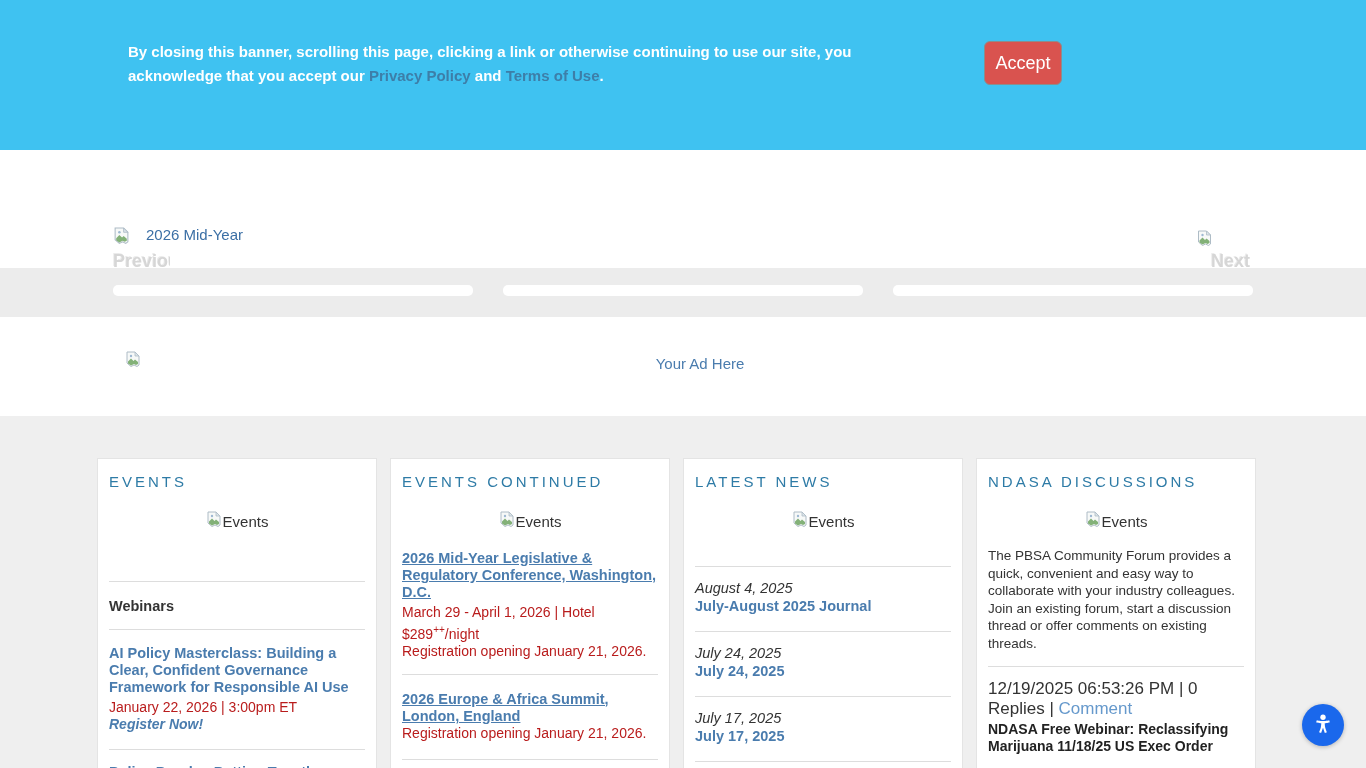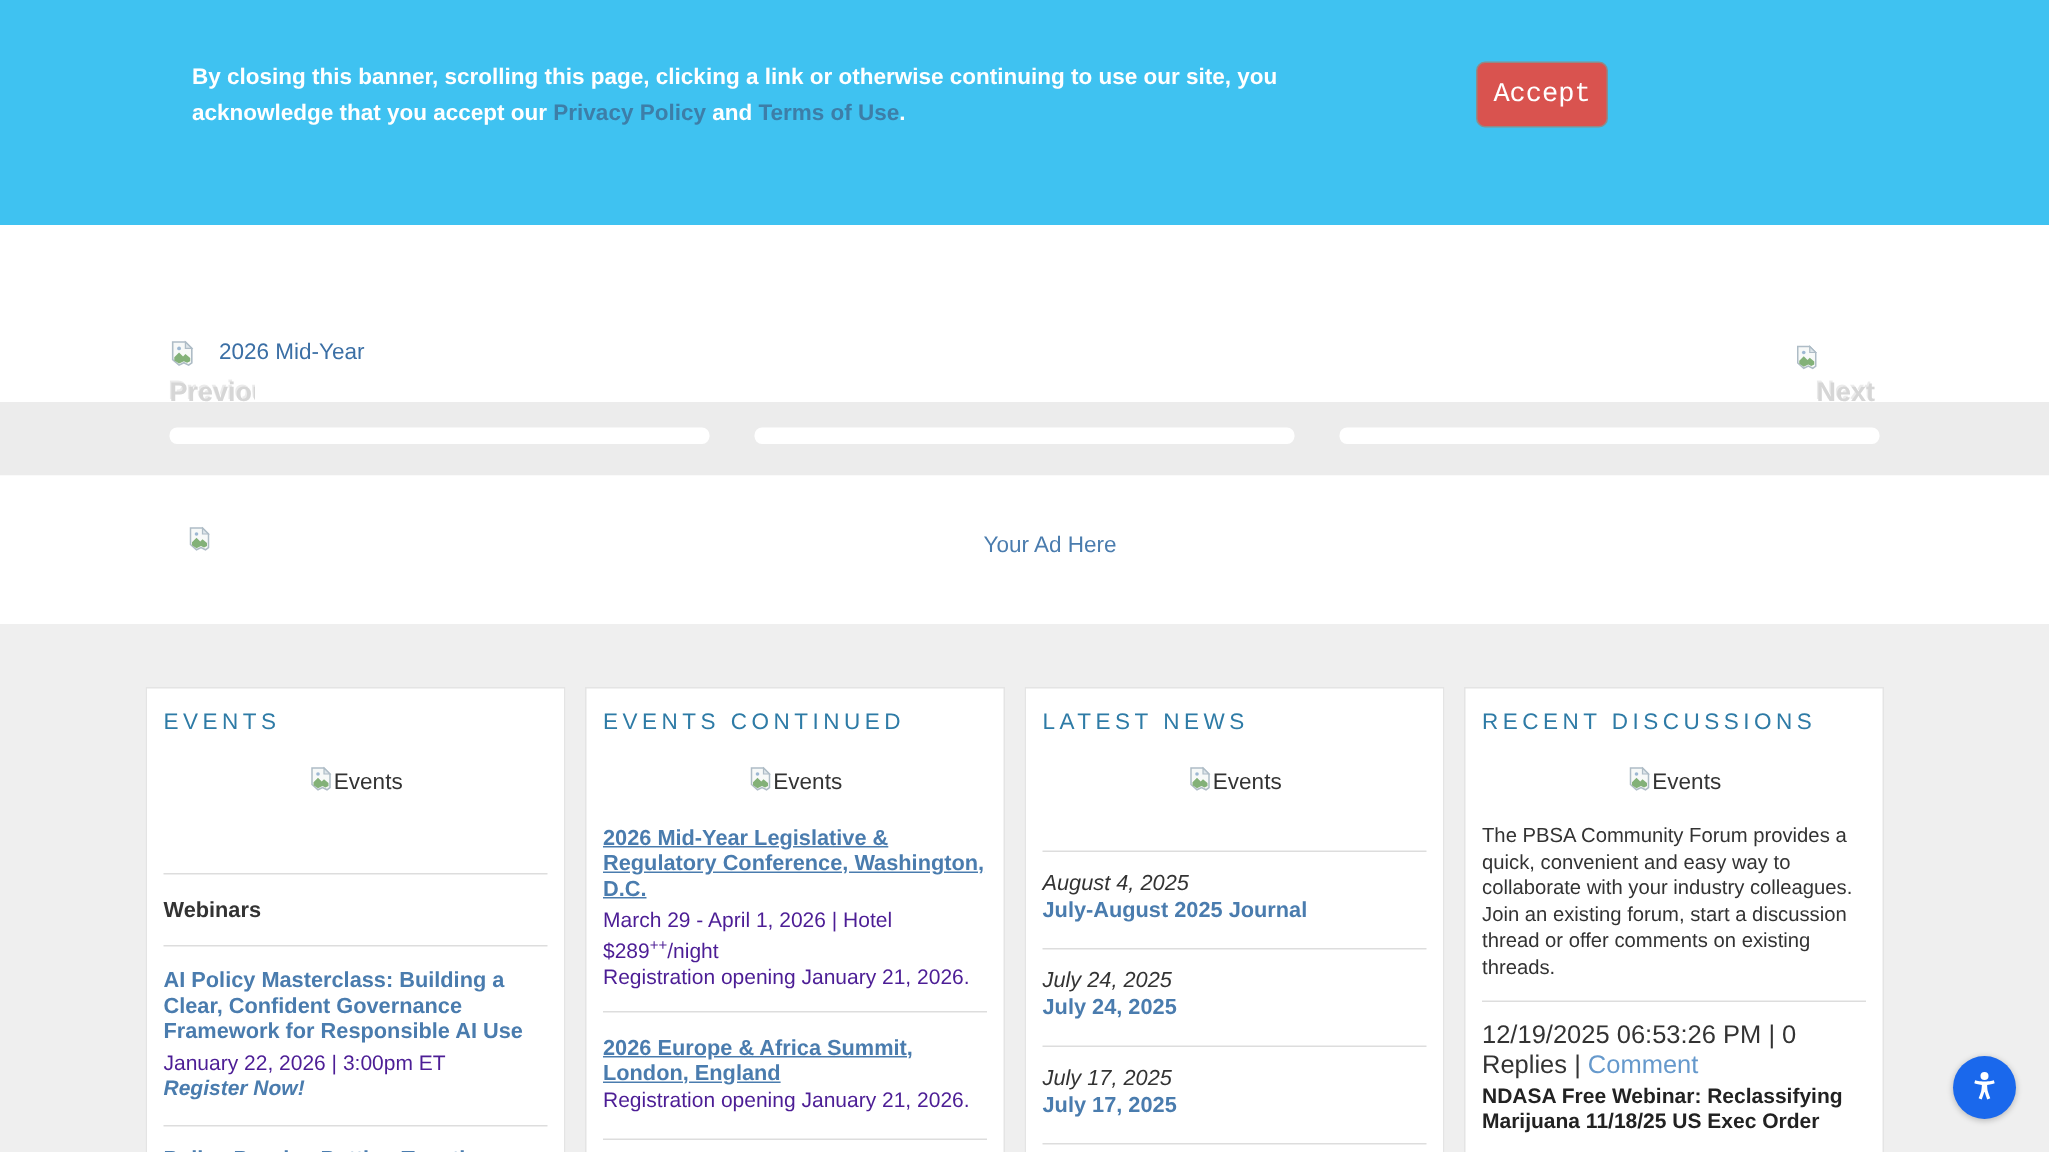--- a/index.html
+++ b/index.html
@@ -15,23 +15,23 @@
   .cookie-banner {
     position: absolute; left: 0; top: 0; width: 1366px; height: 150px;
     background: #3fc2f1;
   }
   .banner-text {
     position: absolute; left: 128px; top: 40px; width: 820px;
     color: #ffffff; font-weight: bold; font-size: 15px; line-height: 24px;
   }
   .banner-text a { color: #3d7ea8; font-weight: bold; }
   .accept-btn {
-    position: absolute; left: 984px; top: 41px; width: 88px; height: 44px;
+    position: absolute; left: 984px; top: 41px; width: 78px; height: 44px;
     background: #d9534f; border: 1px solid #8c8c8c; border-radius: 6px;
-    color: #ffffff; font-size: 18px; font-family: Liberation Mono, monospace;
+    color: #ffffff; font-size: 18px; font-family: Liberation Sans, sans-serif;
     cursor: pointer;
   }
 
   
   .carousel { position: absolute; left: 0; top: 150px; width: 1366px; height: 167px; background: #ffffff; }
   .slide-link {
     position: absolute; left: 113px; top: 76px;
     color: #3b6fa5; font-size: 15px; display: flex; align-items: flex-start; gap: 16px;
   }
   .carousel-ctrl {
@@ -76,21 +76,21 @@
     color: #2e7ba6; font-size: 15px; font-weight: 400;
     letter-spacing: 3px; margin: 2px 0 0 0;
   }
   .img-line {
     margin-top: 21px; text-align: center; font-size: 15px; color: #333333;
     display: flex; justify-content: center; align-items: center; gap: 1px;
   }
   .divider { border: none; border-top: 1px solid #dddddd; margin: 0; }
   .blk-link { color: #4a7cae; font-weight: bold; font-size: 14.5px; line-height: 17px; display: inline-block; }
   .u { text-decoration: underline; }
-  .meta-date { font-size: 14px; color: #4c1d95; line-height: 17px; }
+  .meta-date { font-size: 14px; color: #b91c1c; line-height: 17px; }
   .italic-date { font-style: italic; font-size: 14.5px; color: #333333; }
   .register { color: #4a7cae; font-weight: bold; font-style: italic; font-size: 14px; }
   .intro-text { font-size: 13.5px; line-height: 17.5px; color: #333333; margin-top: 16px; }
   .disc-meta { font-size: 17px; color: #333333; }
   .disc-meta a { color: #6699cc; }
   .disc-title { font-weight: bold; font-size: 14px; line-height: 17px; color: #222222; margin-top: 2px; }
   sup { font-size: 10px; }
 
   
   .a11y-btn {
@@ -229,21 +229,21 @@
         <div class="italic-date">July 17, 2025</div>
         <a href="#" class="blk-link" style="margin-top:2px">July 17, 2025</a>
       </div>
       <hr class="divider" style="margin-top:16px">
       <div style="margin-top:13px">
         <div class="italic-date">June 23, 2025</div>
       </div>
     </div>
 
     <div class="card">
-      <h3 class="card-title">RECENT DISCUSSIONS</h3>
+      <h3 class="card-title">NDASA DISCUSSIONS</h3>
       <div class="img-line">
         <span class="broken-icon">
           <svg width="16" height="17" viewBox="0 0 16 17">
               <use href="#brokenimg"></use>
             </svg>
         </span>
         <span>Events</span>
       </div>
       <p class="intro-text">The PBSA Community Forum provides a quick, convenient and easy way to collaborate with your industry colleagues. Join an existing forum, start a discussion thread or offer comments on existing threads.</p>
       <hr class="divider" style="margin-top:14px">

